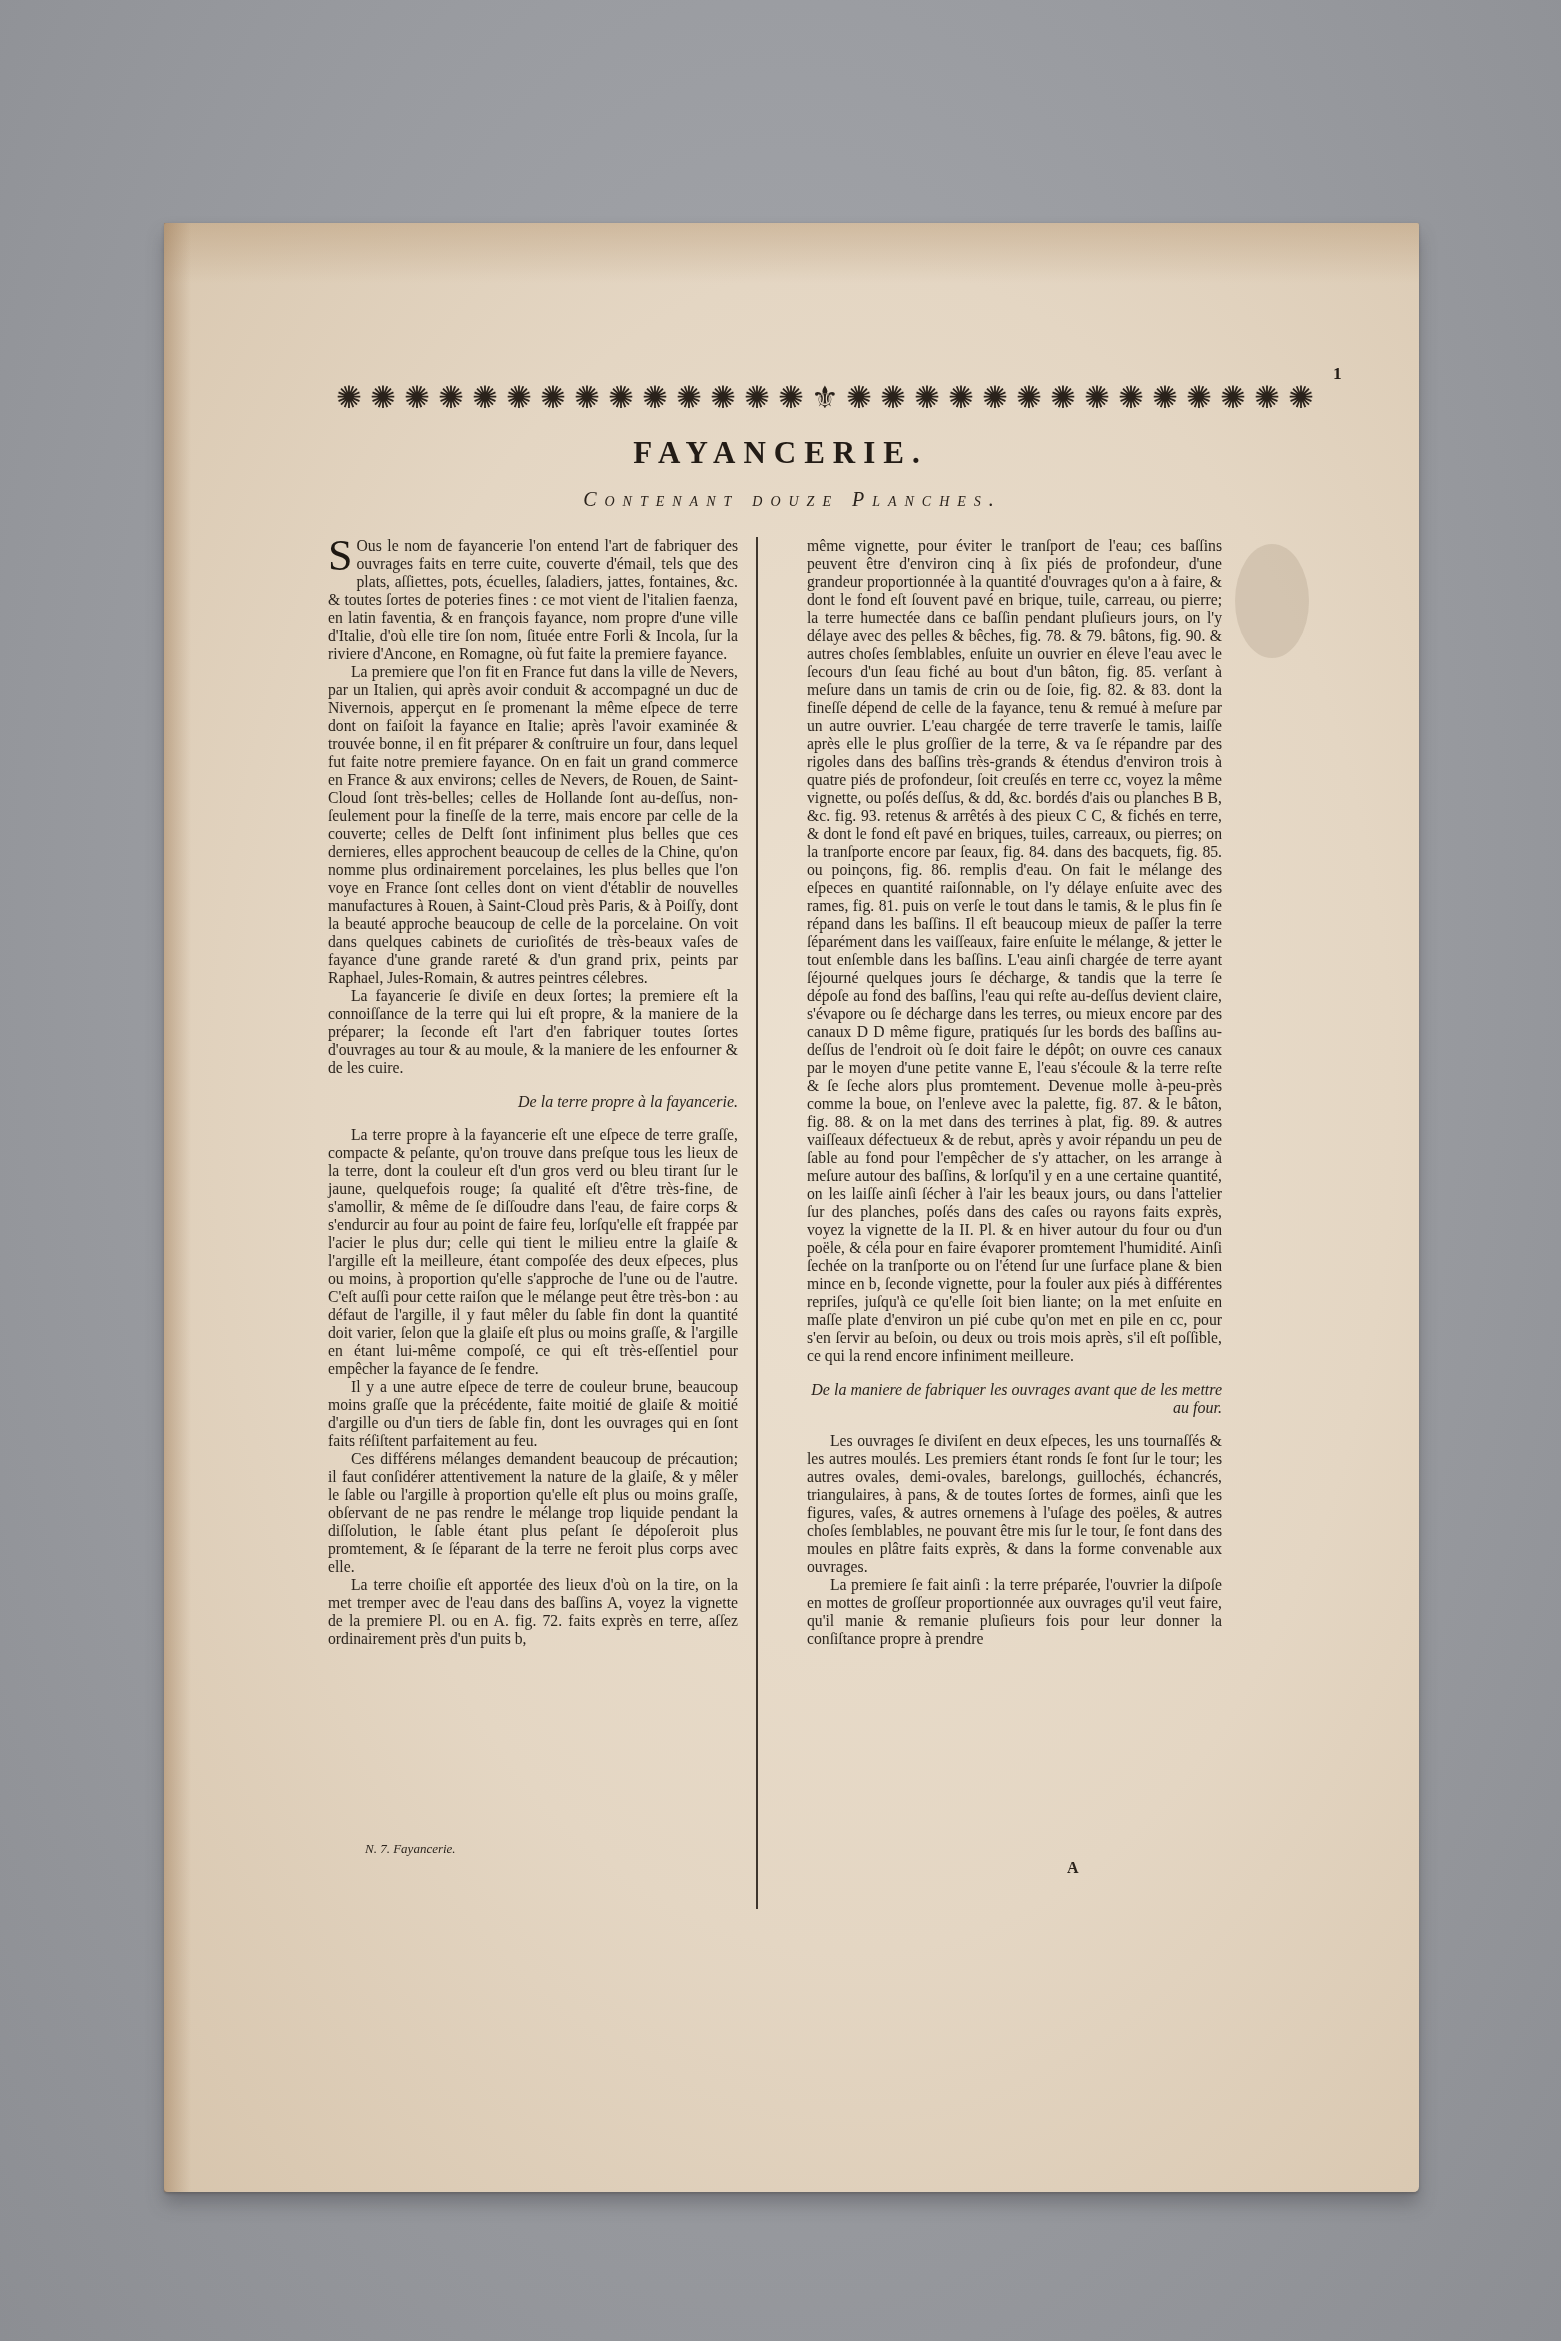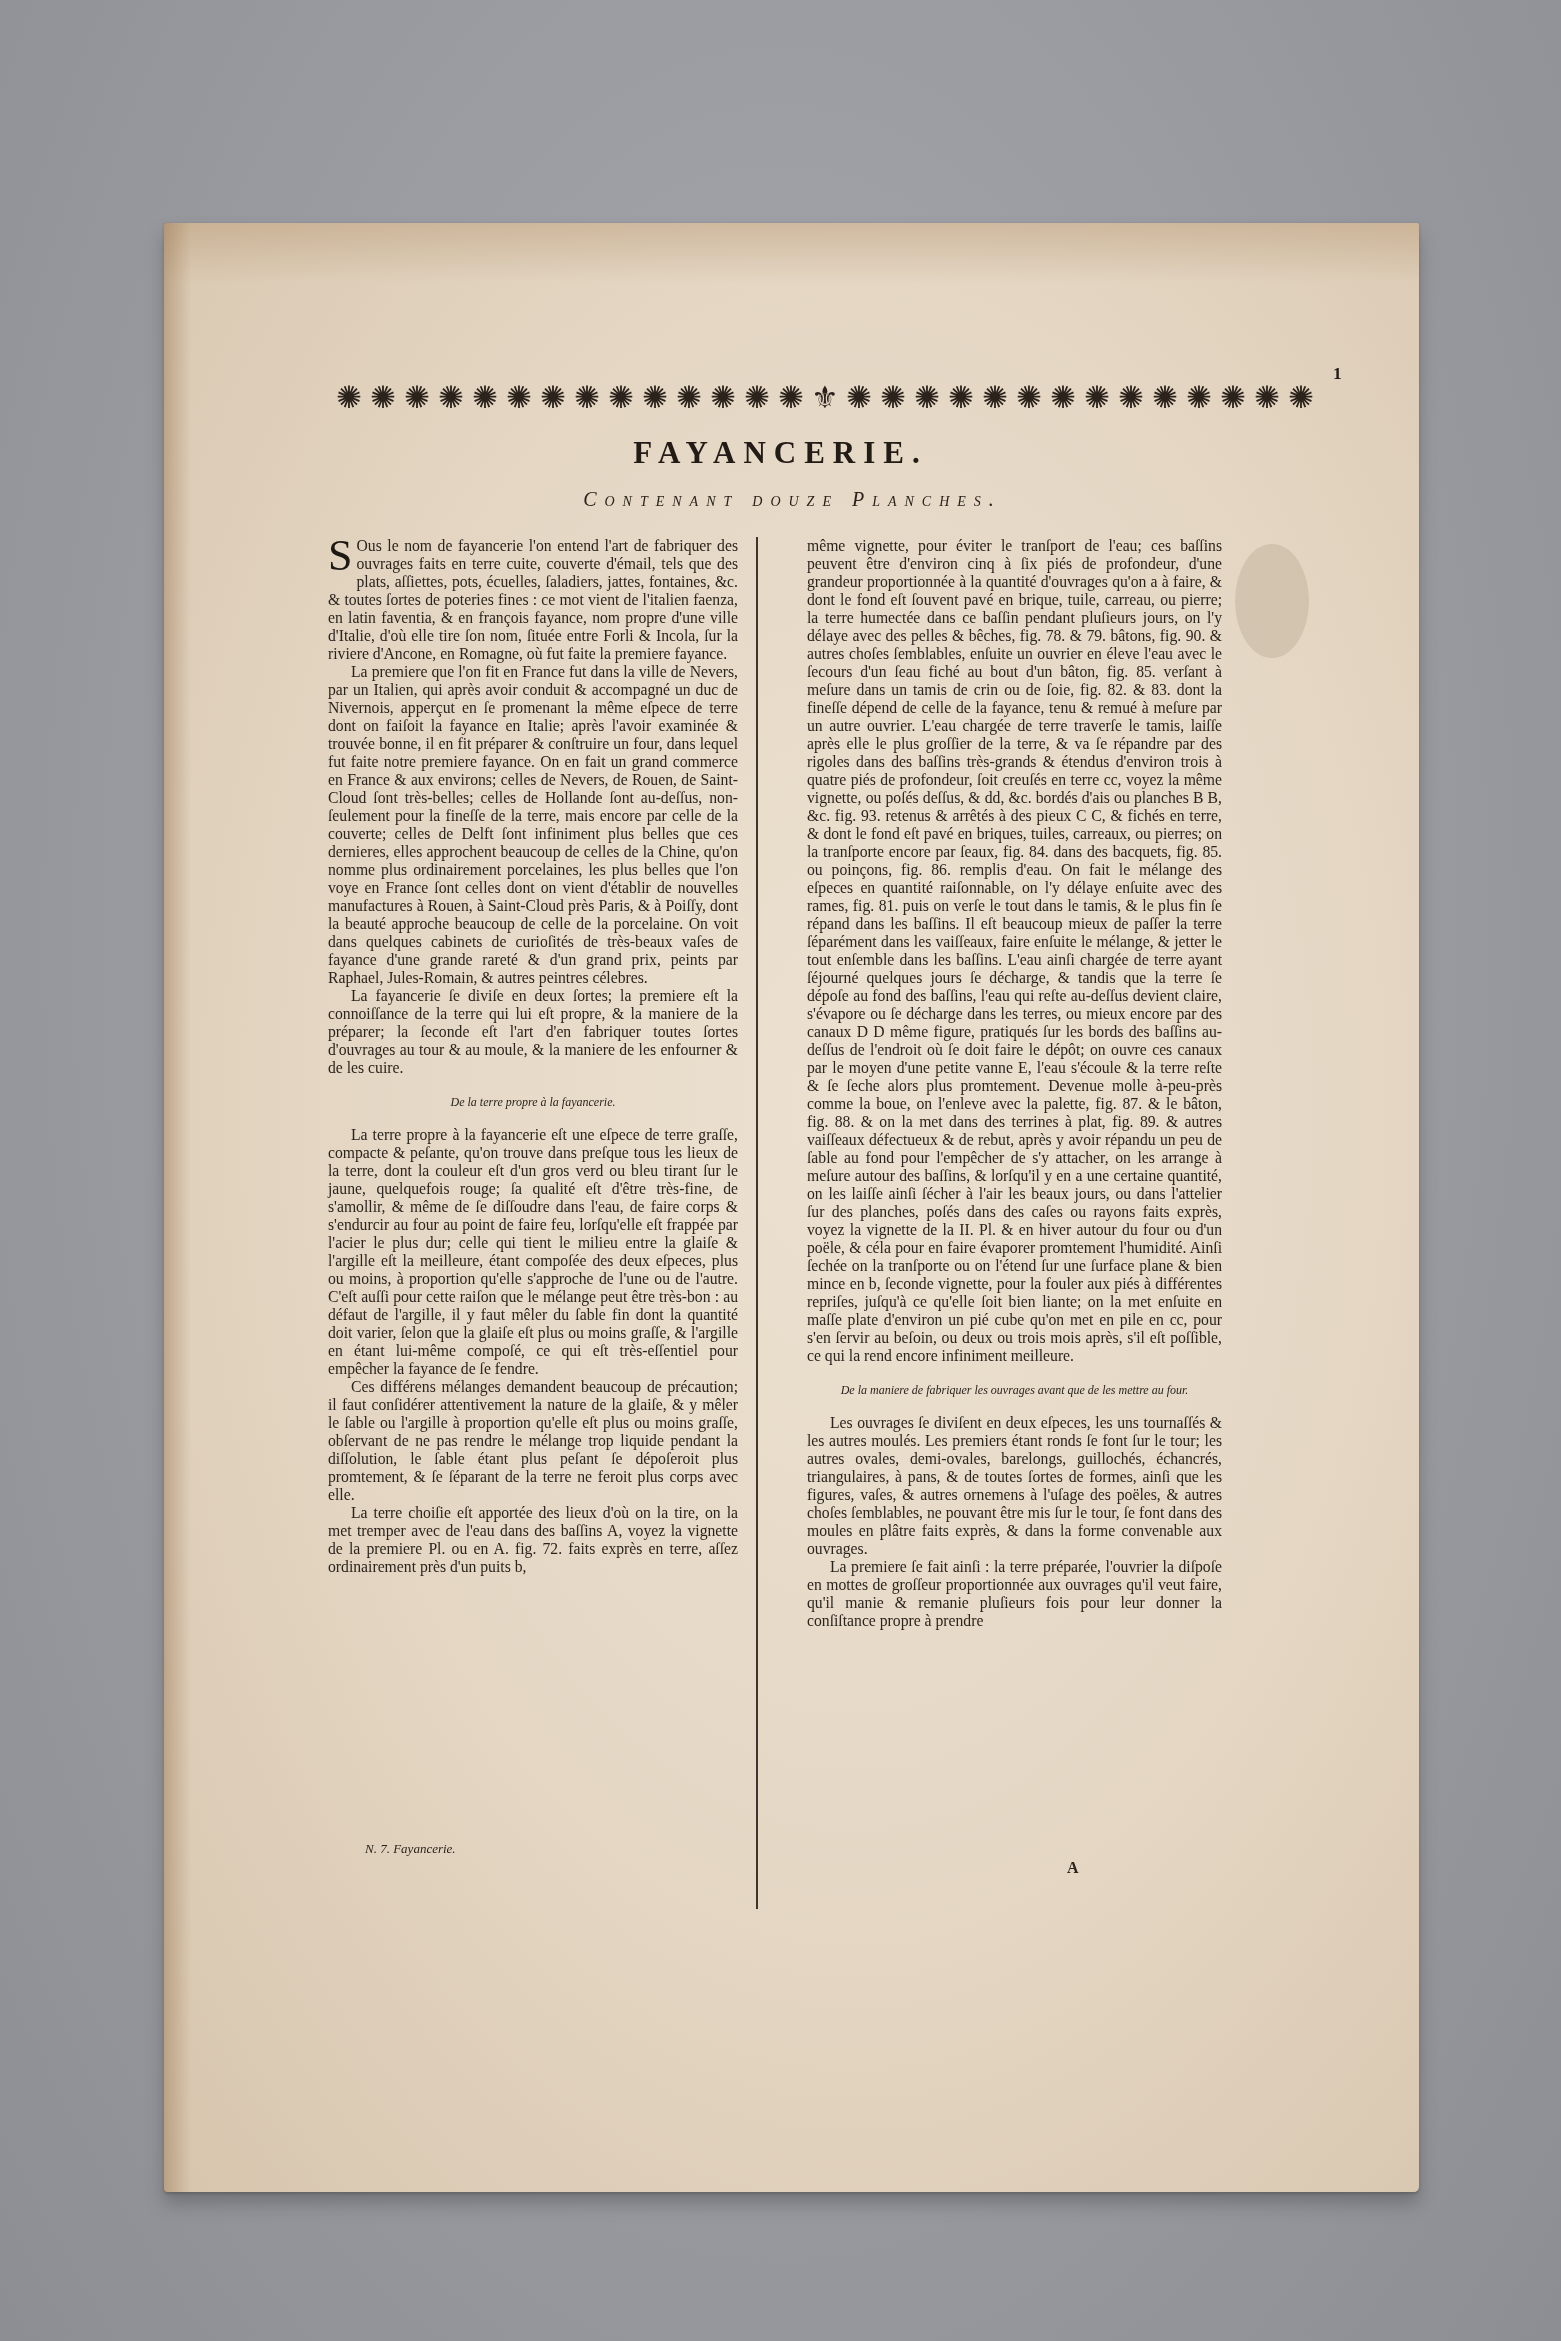--- a/index.html
+++ b/index.html
@@ -52,21 +52,21 @@
   .col-left { left: 328px; }
   .col-right { left: 807px; width: 415px; }
   .column p { margin: 0; text-indent: 23px; }
   .column p.first { text-indent: 0; }
   .dropcap {
     float: left; font-size: 44px; line-height: 35px; margin: 1.3px 4px 0 0;
     color: #1e1812;
   }
   .column h3 {
     margin: 16px 0 14.7px 0; font-weight: normal; font-style: italic;
-    font-size: 12px; text-align: center; line-height: 18px;
+    font-size: 16px; text-align: right; line-height: 18px;
   }
   .col-divider {
     position: absolute; left: 756px; top: 537px; width: 2px; height: 1372px;
     background: #2b241d; opacity: 0.9;
   }
   .footer-left {
     position: absolute; left: 365px; top: 1841px;
     font-size: 13px; font-style: italic; color: #2b241d;
   }
   .signature {
@@ -121,20 +121,21 @@
 <div class="subtitle">Contenant douze Planches.</div>
 
 <div class="column col-left">
   <p class="first">
     <span class="dropcap">S</span><span>Ous le nom de fayancerie l'on entend l'art de fabriquer des ouvrages faits en terre cuite, couverte d'émail, tels que des plats, aſſiettes, pots, écuelles, ſaladiers, jattes, fontaines, &amp;c. &amp; toutes ſortes de poteries fines : ce mot vient de l'italien faenza, en latin faventia, &amp; en françois fayance, nom propre d'une ville d'Italie, d'où elle tire ſon nom, ſituée entre Forli &amp; Incola, ſur la riviere d'Ancone, en Romagne, où fut faite la premiere fayance.</span>
   </p>
   <p>La premiere que l'on fit en France fut dans la ville de Nevers, par un Italien, qui après avoir conduit &amp; accompagné un duc de Nivernois, apperçut en ſe promenant la même eſpece de terre dont on faiſoit la fayance en Italie; après l'avoir examinée &amp; trouvée bonne, il en fit préparer &amp; conſtruire un four, dans lequel fut faite notre premiere fayance. On en fait un grand commerce en France &amp; aux environs; celles de Nevers, de Rouen, de Saint-Cloud ſont très-belles; celles de Hollande ſont au-deſſus, non-ſeulement pour la fineſſe de la terre, mais encore par celle de la couverte; celles de Delft ſont infiniment plus belles que ces dernieres, elles approchent beaucoup de celles de la Chine, qu'on nomme plus ordinairement porcelaines, les plus belles que l'on voye en France ſont celles dont on vient d'établir de nouvelles manufactures à Rouen, à Saint-Cloud près Paris, &amp; à Poiſſy, dont la beauté approche beaucoup de celle de la porcelaine. On voit dans quelques cabinets de curioſités de très-beaux vaſes de fayance d'une grande rareté &amp; d'un grand prix, peints par Raphael, Jules-Romain, &amp; autres peintres célebres.</p>
   <p>La fayancerie ſe diviſe en deux ſortes; la premiere eſt la connoiſſance de la terre qui lui eſt propre, &amp; la maniere de la préparer; la ſeconde eſt l'art d'en fabriquer toutes ſortes d'ouvrages au tour &amp; au moule, &amp; la maniere de les enfourner &amp; de les cuire.</p>
   <h3>De la terre propre à la fayancerie.</h3>
   <p>La terre propre à la fayancerie eſt une eſpece de terre graſſe, compacte &amp; peſante, qu'on trouve dans preſque tous les lieux de la terre, dont la couleur eſt d'un gros verd ou bleu tirant ſur le jaune, quelquefois rouge; ſa qualité eſt d'être très-fine, de s'amollir, &amp; même de ſe diſſoudre dans l'eau, de faire corps &amp; s'endurcir au four au point de faire feu, lorſqu'elle eſt frappée par l'acier le plus dur; celle qui tient le milieu entre la glaiſe &amp; l'argille eſt la meilleure, étant compoſée des deux eſpeces, plus ou moins, à proportion qu'elle s'approche de l'une ou de l'autre. C'eſt auſſi pour cette raiſon que le mélange peut être très-bon : au défaut de l'argille, il y faut mêler du ſable fin dont la quantité doit varier, ſelon que la glaiſe eſt plus ou moins graſſe, &amp; l'argille en étant lui-même compoſé, ce qui eſt très-eſſentiel pour empêcher la fayance de ſe fendre.</p>
+  <p>Il y a une autre eſpece de terre de couleur brune, beaucoup moins graſſe que la précédente, faite moitié de glaiſe &amp; moitié d'argille ou d'un tiers de ſable fin, dont les ouvrages qui en ſont faits réſiſtent parfaitement au feu.</p>
   <p>Ces différens mélanges demandent beaucoup de précaution; il faut conſidérer attentivement la nature de la glaiſe, &amp; y mêler le ſable ou l'argille à proportion qu'elle eſt plus ou moins graſſe, obſervant de ne pas rendre le mélange trop liquide pendant la diſſolution, le ſable étant plus peſant ſe dépoſeroit plus promtement, &amp; ſe ſéparant de la terre ne feroit plus corps avec elle.</p>
   <p>La terre choiſie eſt apportée des lieux d'où on la tire, on la met tremper avec de l'eau dans des baſſins A, voyez la vignette de la premiere Pl. ou en A. fig. 72. faits exprès en terre, aſſez ordinairement près d'un puits b,</p>
 </div>
 
 <div class="col-divider"></div>
 
 <div class="column col-right">
   <p class="first">même vignette, pour éviter le tranſport de l'eau; ces baſſins peuvent être d'environ cinq à ſix piés de profondeur, d'une grandeur proportionnée à la quantité d'ouvrages qu'on a à faire, &amp; dont le fond eſt ſouvent pavé en brique, tuile, carreau, ou pierre; la terre humectée dans ce baſſin pendant pluſieurs jours, on l'y délaye avec des pelles &amp; bêches, fig. 78. &amp; 79. bâtons, fig. 90. &amp; autres choſes ſemblables, enſuite un ouvrier en éleve l'eau avec le ſecours d'un ſeau fiché au bout d'un bâton, fig. 85. verſant à meſure dans un tamis de crin ou de ſoie, fig. 82. &amp; 83. dont la fineſſe dépend de celle de la fayance, tenu &amp; remué à meſure par un autre ouvrier. L'eau chargée de terre traverſe le tamis, laiſſe après elle le plus groſſier de la terre, &amp; va ſe répandre par des rigoles dans des baſſins très-grands &amp; étendus d'environ trois à quatre piés de profondeur, ſoit creuſés en terre cc, voyez la même vignette, ou poſés deſſus, &amp; dd, &amp;c. bordés d'ais ou planches B B, &amp;c. fig. 93. retenus &amp; arrêtés à des pieux C C, &amp; fichés en terre, &amp; dont le fond eſt pavé en briques, tuiles, carreaux, ou pierres; on la tranſporte encore par ſeaux, fig. 84. dans des bacquets, fig. 85. ou poinçons, fig. 86. remplis d'eau. On fait le mélange des eſpeces en quantité raiſonnable, on l'y délaye enſuite avec des rames, fig. 81. puis on verſe le tout dans le tamis, &amp; le plus fin ſe répand dans les baſſins. Il eſt beaucoup mieux de paſſer la terre ſéparément dans les vaiſſeaux, faire enſuite le mélange, &amp; jetter le tout enſemble dans les baſſins. L'eau ainſi chargée de terre ayant ſéjourné quelques jours ſe décharge, &amp; tandis que la terre ſe dépoſe au fond des baſſins, l'eau qui reſte au-deſſus devient claire, s'évapore ou ſe décharge dans les terres, ou mieux encore par des canaux D D même figure, pratiqués ſur les bords des baſſins au-deſſus de l'endroit où ſe doit faire le dépôt; on ouvre ces canaux par le moyen d'une petite vanne E, l'eau s'écoule &amp; la terre reſte &amp; ſe ſeche alors plus promtement. Devenue molle à-peu-près comme la boue, on l'enleve avec la palette, fig. 87. &amp; le bâton, fig. 88. &amp; on la met dans des terrines à plat, fig. 89. &amp; autres vaiſſeaux défectueux &amp; de rebut, après y avoir répandu un peu de ſable au fond pour l'empêcher de s'y attacher, on les arrange à meſure autour des baſſins, &amp; lorſqu'il y en a une certaine quantité, on les laiſſe ainſi ſécher à l'air les beaux jours, ou dans l'attelier ſur des planches, poſés dans des caſes ou rayons faits exprès, voyez la vignette de la II. Pl. &amp; en hiver autour du four ou d'un poële, &amp; céla pour en faire évaporer promtement l'humidité. Ainſi ſechée on la tranſporte ou on l'étend ſur une ſurface plane &amp; bien mince en b, ſeconde vignette, pour la fouler aux piés à différentes repriſes, juſqu'à ce qu'elle ſoit bien liante; on la met enſuite en maſſe plate d'environ un pié cube qu'on met en pile en cc, pour s'en ſervir au beſoin, ou deux ou trois mois après, s'il eſt poſſible, ce qui la rend encore infiniment meilleure.</p>
   <h3>De la maniere de fabriquer les ouvrages avant que de les mettre au four.</h3>
   <p>Les ouvrages ſe diviſent en deux eſpeces, les uns tournaſſés &amp; les autres moulés. Les premiers étant ronds ſe font ſur le tour; les autres ovales, demi-ovales, barelongs, guillochés, échancrés, triangulaires, à pans, &amp; de toutes ſortes de formes, ainſi que les figures, vaſes, &amp; autres ornemens à l'uſage des poëles, &amp; autres choſes ſemblables, ne pouvant être mis ſur le tour, ſe font dans des moules en plâtre faits exprès, &amp; dans la forme convenable aux ouvrages.</p>

